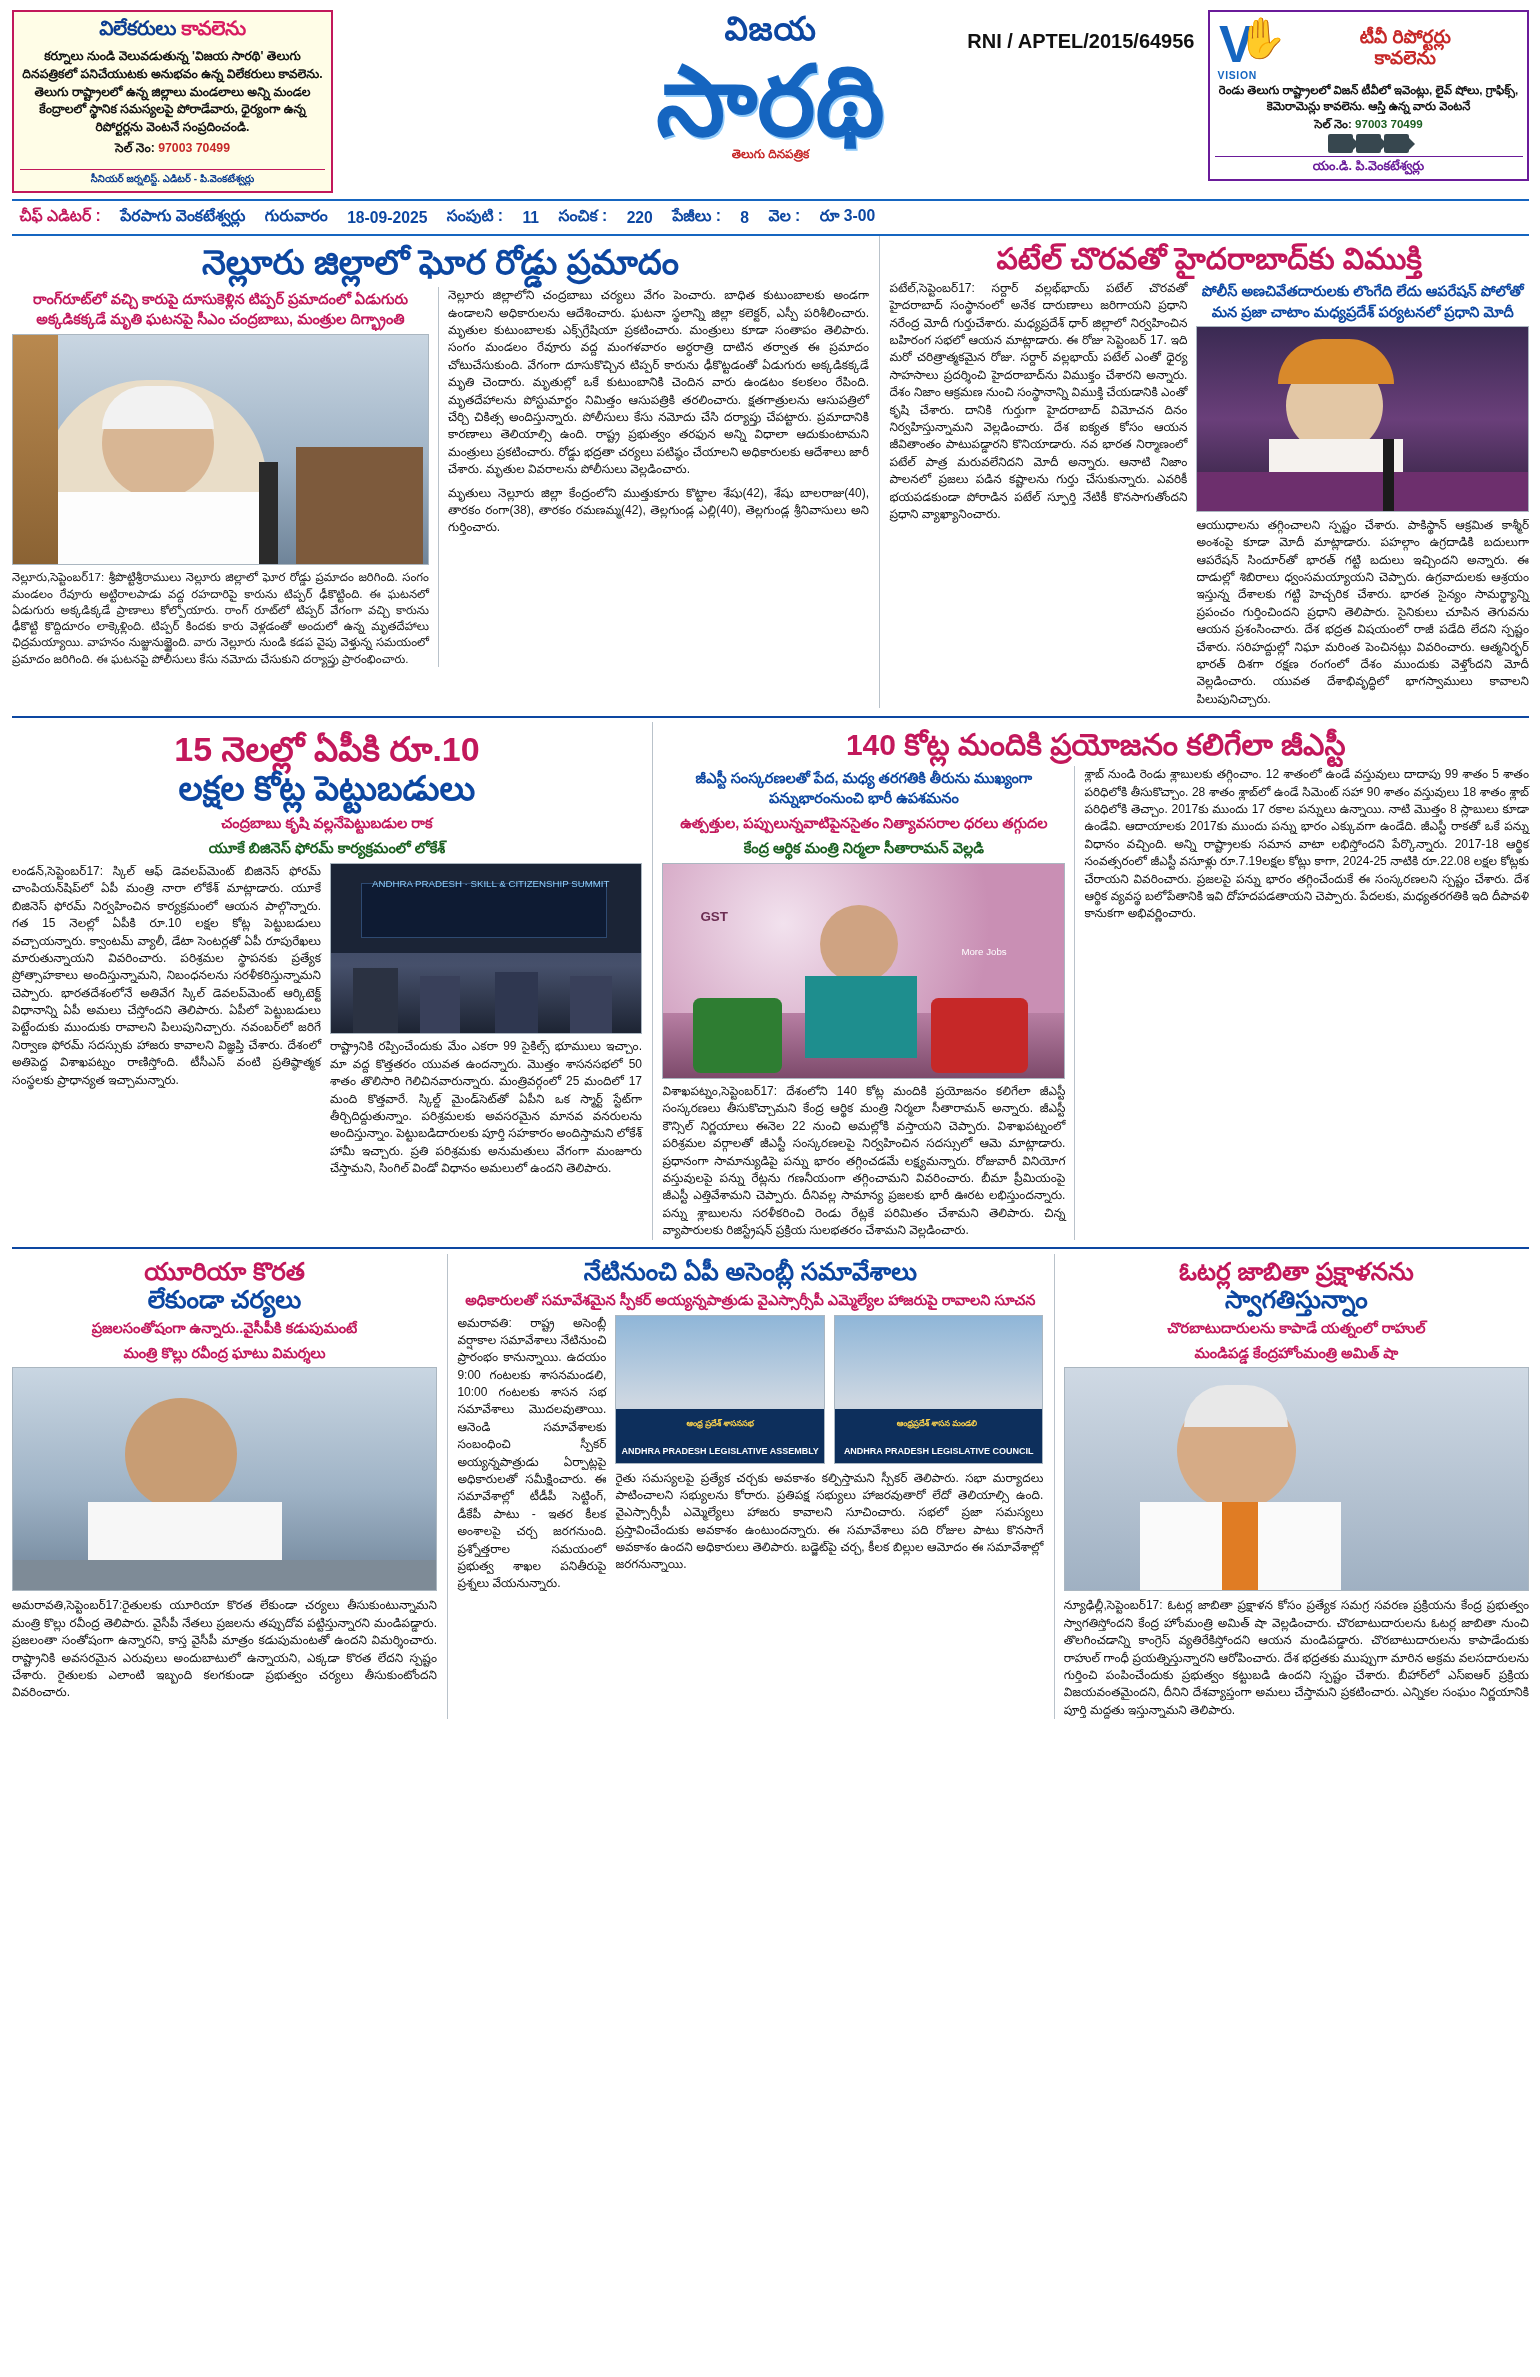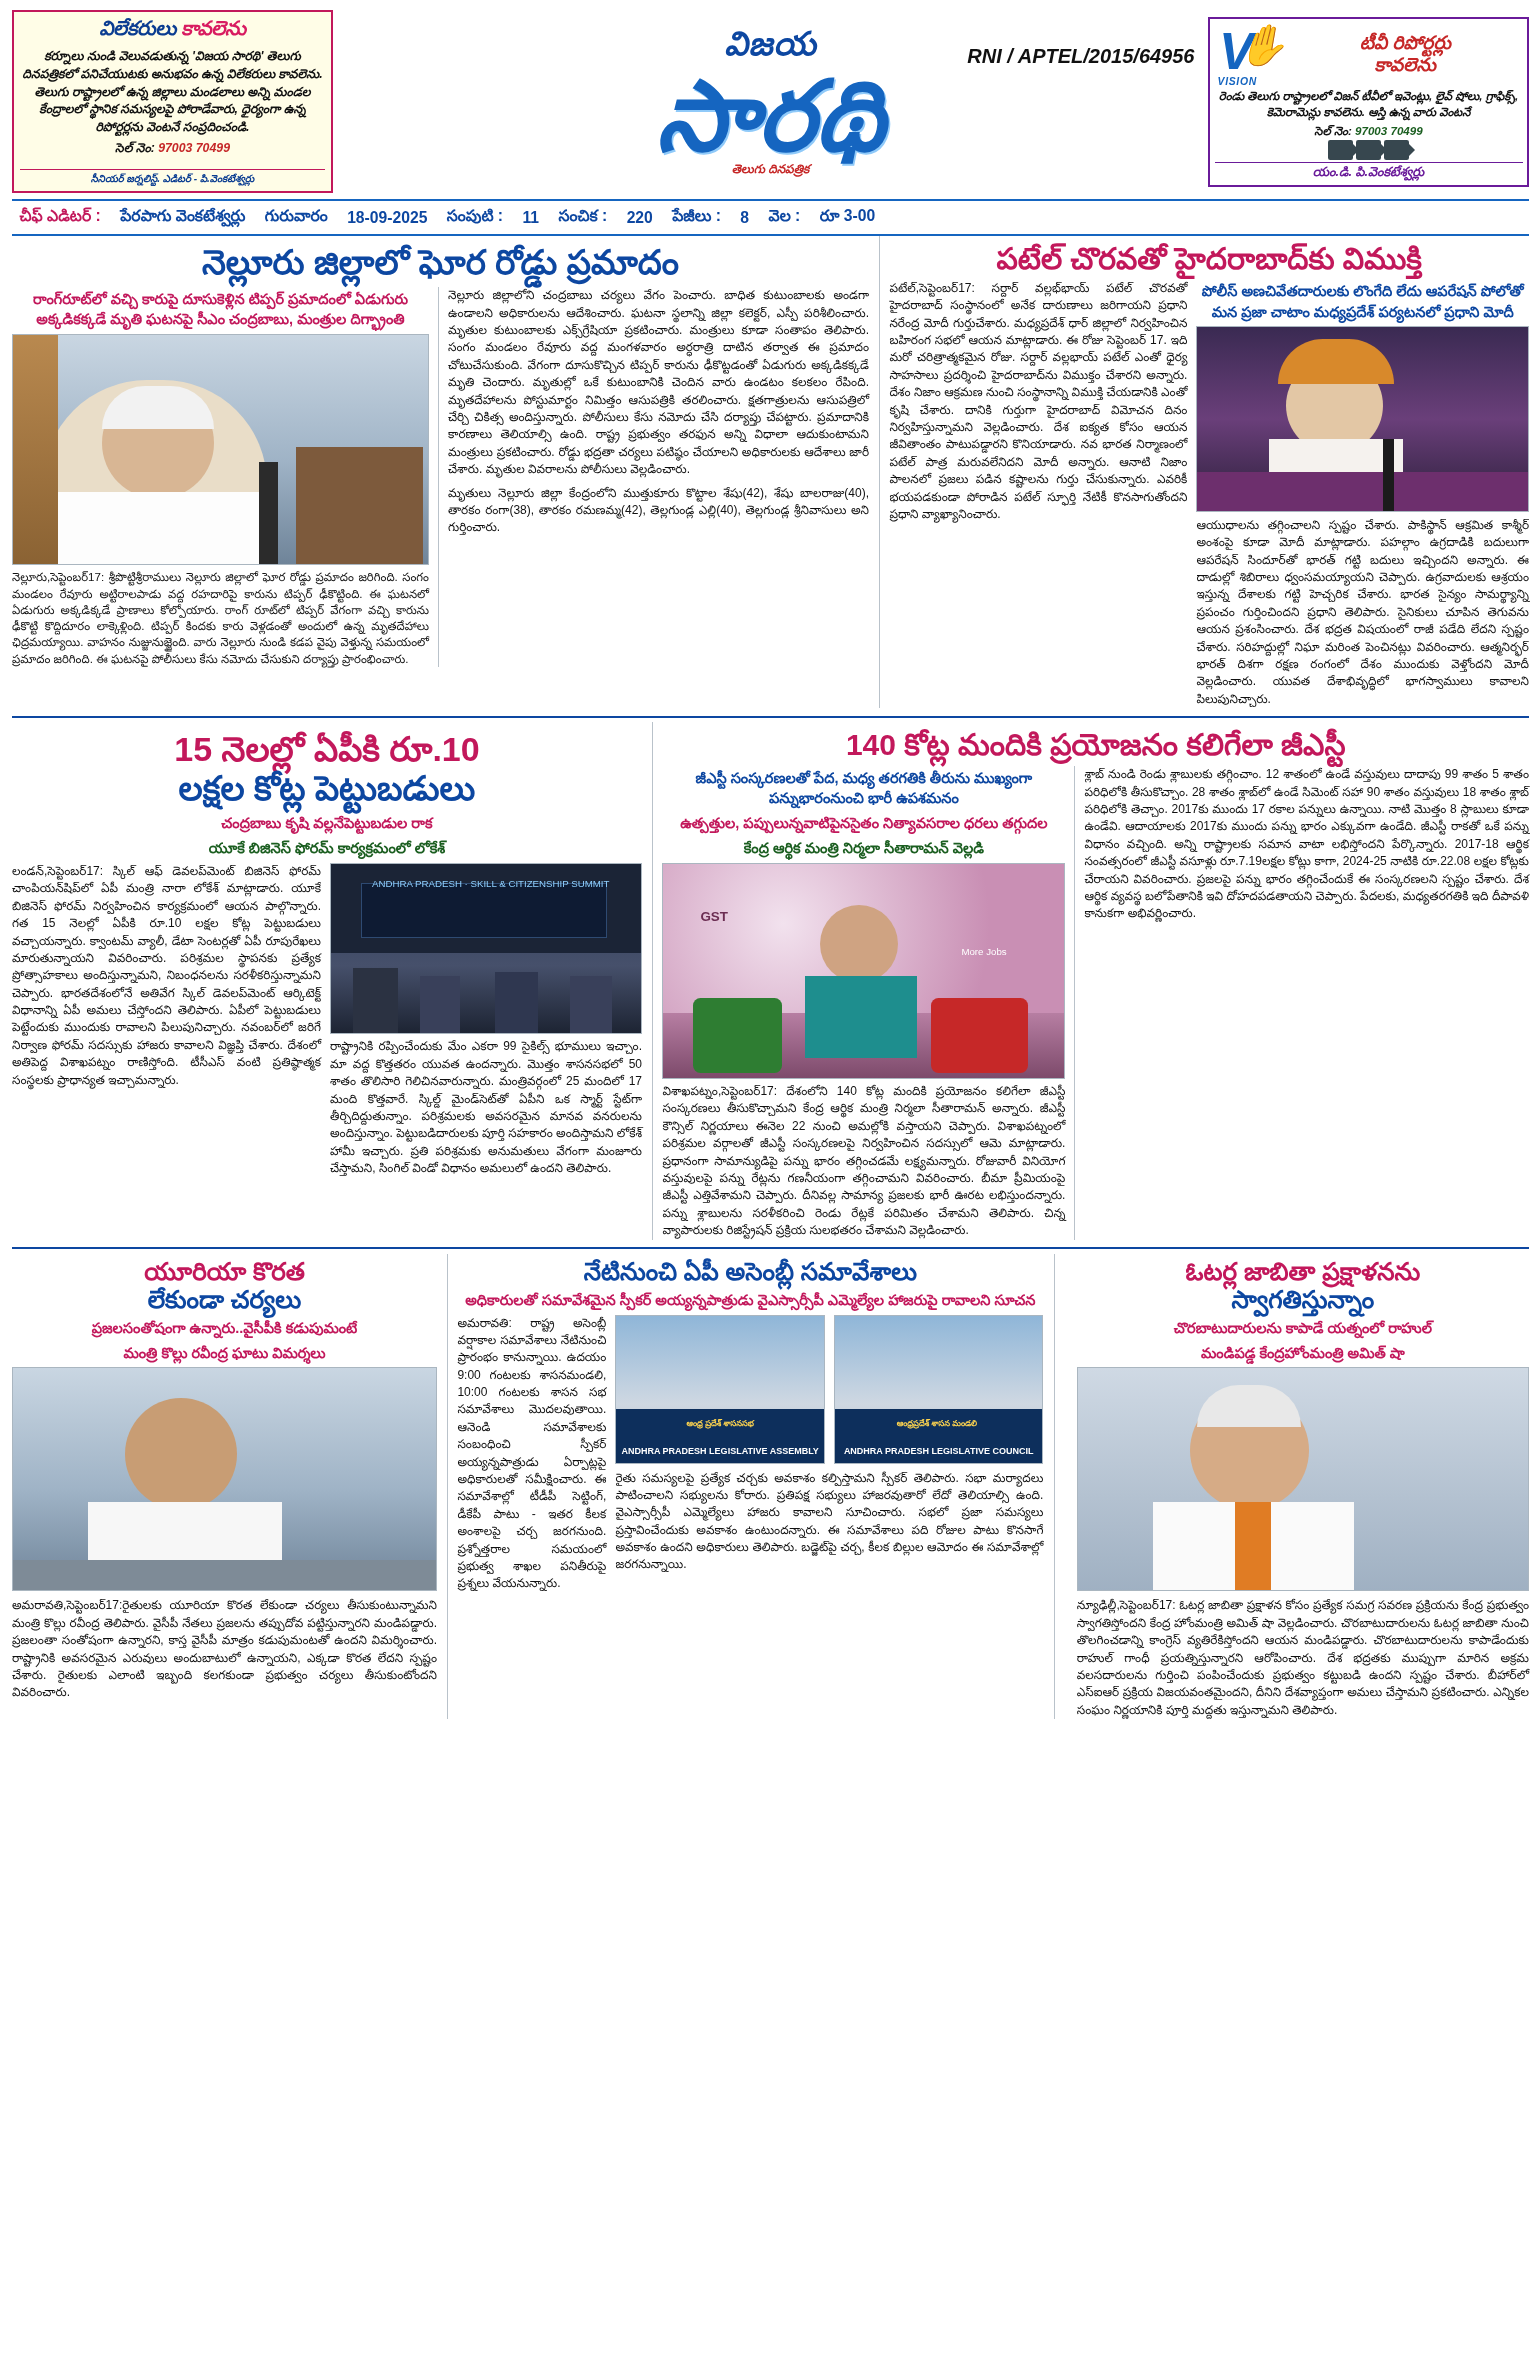--- a/index.html
+++ b/index.html
@@ -5,21 +5,21 @@
   * { box-sizing: border-box; }
   html, body { margin:0; padding:0; background:#ffffff; }
   body {
     width:1541px;
     font-family:"Liberation Sans", sans-serif;
     color:#111;
   }
   .page { width:1541px; min-height:2377px; padding:10.4px 12px 7.5px 12px; background:#fff; }
 
   
-  .masthead { display:flex; align-items:center; gap:7.5px;font-style:italic; }
+  .masthead { display:flex; align-items:flex-start; gap:7.5px; }
   .ad-box-left {
     width:321px; border:2.2px solid #c2185b; background:#fffde7;
     padding:4.5px 6px; text-align:center;
   }
   .ad-left-title { font-size:20px; font-weight:bold; color:#0b3d91; letter-spacing:-0.4px; }
   .ad-left-title .hl { color:#d81b60; }
   .ad-left-body { font-size:12.3px; line-height:1.45; color:#111; margin-top:3px; text-align:center; font-weight:bold;}
   .ad-left-phone { color:#c62828; font-weight:bold; }
   .ad-left-foot { margin-top:11px; border-top:1.5px solid #c2185b; padding-top:3px; font-size:10px; font-weight:bold; color:#0b3d91; }
 
@@ -298,21 +298,21 @@
               <div style="position:absolute;left:0;bottom:0;width:100%;height:54px;background:#0d2f5c;"></div>
               <div style="position:absolute;left:1px;bottom:33px;right:4.5px;text-align:center;color:#ffd54f;font-size:8.2px;font-weight:bold;">ఆంధ్రప్రదేశ్ శాసన మండలి</div>
               <div style="position:absolute;left:4.5px;bottom:6px;right:4.5px;text-align:center;color:#fff;font-size:9px;font-weight:bold;line-height:1.15;">ANDHRA PRADESH LEGISLATIVE COUNCIL</div>
             </div>
           </div>
           <div class="body-text" style="margin-top:6px">రైతు సమస్యలపై ప్రత్యేక చర్చకు అవకాశం కల్పిస్తామని స్పీకర్ తెలిపారు. సభా మర్యాదలు పాటించాలని సభ్యులను కోరారు. ప్రతిపక్ష సభ్యులు హాజరవుతారో లేదో తెలియాల్సి ఉంది. వైఎస్సార్సీపీ ఎమ్మెల్యేలు హాజరు కావాలని సూచించారు. సభలో ప్రజా సమస్యలు ప్రస్తావించేందుకు అవకాశం ఉంటుందన్నారు. ఈ సమావేశాలు పది రోజుల పాటు కొనసాగే అవకాశం ఉందని అధికారులు తెలిపారు. బడ్జెట్‌పై చర్చ, కీలక బిల్లుల ఆమోదం ఈ సమావేశాల్లో జరగనున్నాయి.</div>
         </div>
       </div>
     </div>
 
-    <div class="bot-col-3 col-sep" style="padding-left:22px">
+    <div class="bot-col-3 col-sep" style="padding-left:9px">
       <h2 class="hl-small headline-pink" style="margin-bottom:0">ఓటర్ల జాబితా ప్రక్షాళనను</h2>
       <h2 class="hl-small headline-blue" style="margin-top:0">స్వాగతిస్తున్నాం</h2>
       <div class="kicker">చొరబాటుదారులను కాపాడే యత్నంలో రాహుల్</div>
       <div class="kicker">మండిపడ్డ కేంద్రహోంమంత్రి అమిత్ షా</div>
       <div class="photo gradient-room" style="height:224px">
         <div style="position:absolute;left:0;top:0;width:100%;height:224px;background:linear-gradient(180deg,#cfd9e4,#9fb0c2);"></div>
         <div style="position:absolute;left:112px;top:22.4px;width:119px;height:119px;background:#d6ab86;border-radius:50%;"></div>
         <div style="position:absolute;left:119px;top:16.4px;width:104px;height:42px;background:#e8e8e8;border-radius:52px 52px 0 0;"></div>
         <div style="position:absolute;left:75px;top:134px;width:201px;height:89px;background:#fafafa;"></div>
         <div style="position:absolute;left:157px;top:134px;width:36px;height:89px;background:#e07c24;"></div>

